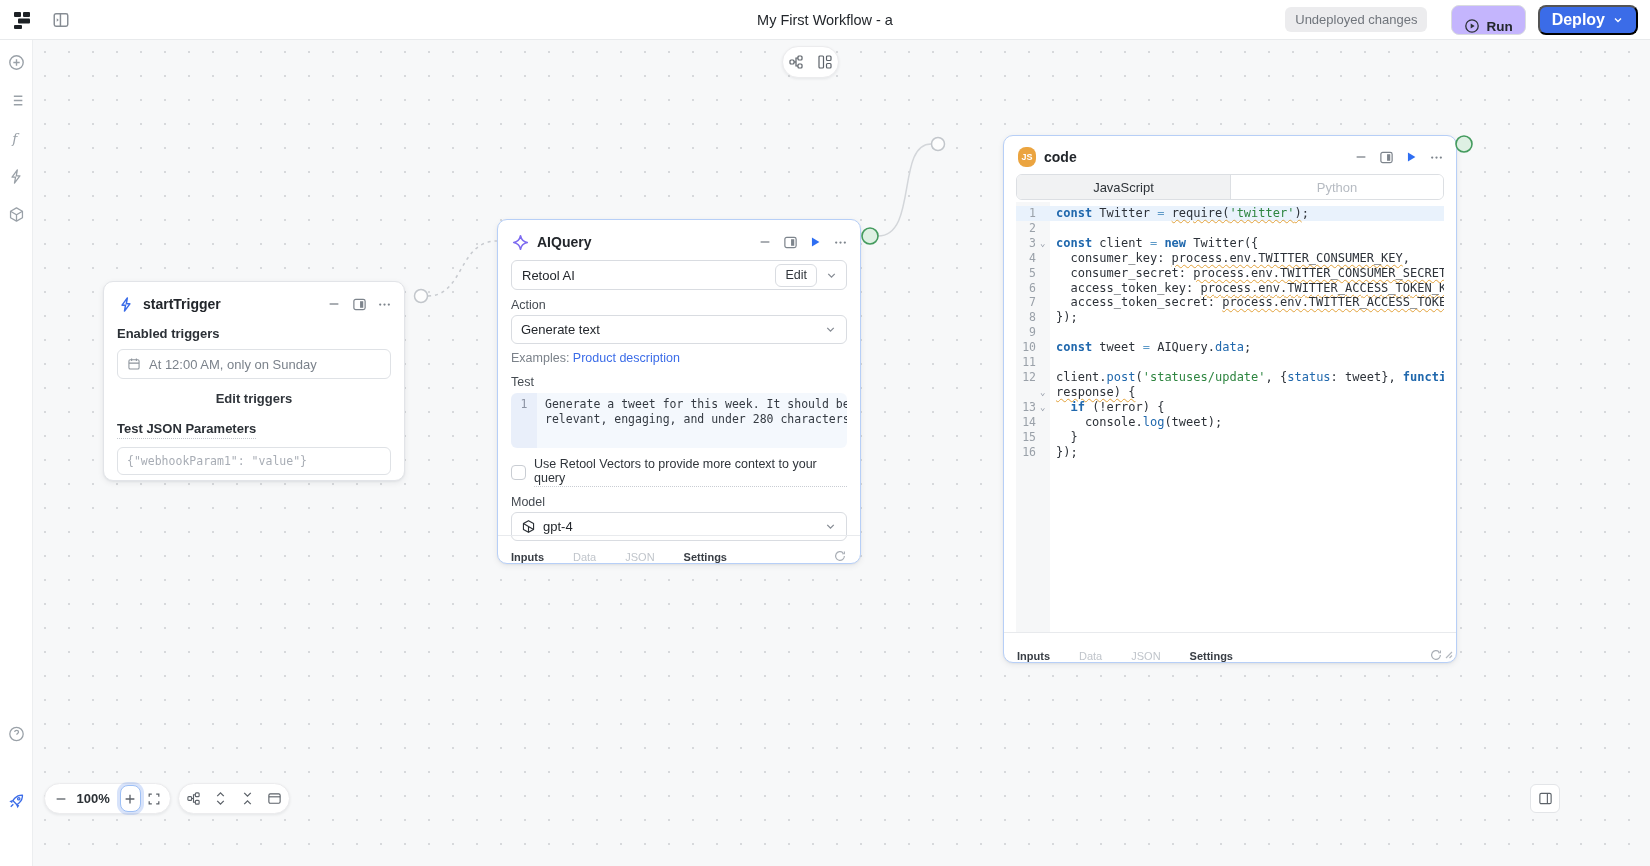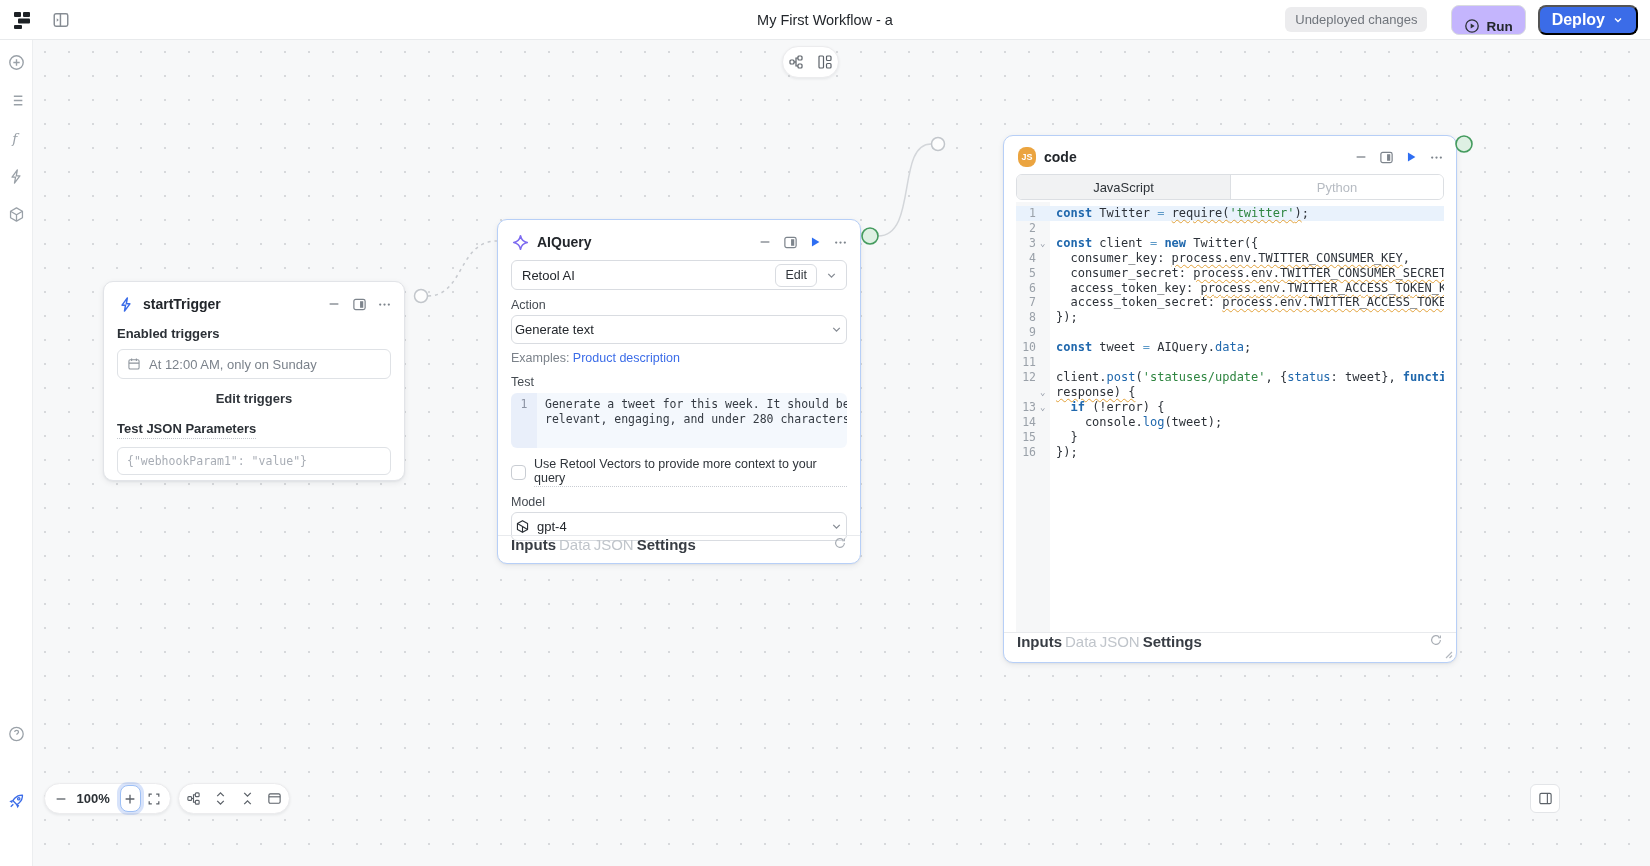--- a/index.html
+++ b/index.html
@@ -37,24 +37,24 @@
   .node { position:absolute; background:#fff; border:1px solid #e2e4e8; border-radius:10px;
     box-shadow:0 1px 2px rgba(16,24,40,.05), 0 2px 6px rgba(16,24,40,.07); z-index:3; }
   .node.selected { border:1.5px solid #b7cff7; }
   .node-head { display:flex; align-items:center; gap:8px; padding:12px 12px 0 14px; height:32px; }
   .node-title { font-size:14px; font-weight:600; color:#22262b; }
   .head-actions { margin-left:auto; display:flex; align-items:center; gap:9px; color:#7d848c; }
   .h-icon { width:16px; height:16px; display:flex; align-items:center; justify-content:center; }
   .node-body { padding:0 13px; }
   .field-label { font-size:12.5px; color:#454b52; margin-top:8px; }
   .sel { display:flex; align-items:center; height:29px; border:1px solid #d9dce1; border-radius:6px;
-    padding:0 3px; font-size:13px; color:#23272c; background:#fff; margin-top:3px; }
+    padding:0 9px; font-size:13px; color:#23272c; background:#fff; margin-top:3px; }
   .sel .chev { margin-left:auto; color:#868c94; }
   .footer-tabs { position:absolute; left:0; right:0; bottom:0; height:28px; border-top:1px solid #e8eaed;
-    display:flex; align-items:flex-start; gap:3px; padding:0 13px; font-size:15px; }
+    display:flex; align-items:flex-end; gap:29px; padding:0 13px; font-size:11px; }
   .ftab { color:#383d44; font-weight:600; }
   .ftab.muted { color:#c0c5cb; font-weight:400; }
   .f-right { margin-left:auto; color:#a9aeb5; display:flex; align-items:center; }
 
   
   .section-label { font-size:13px; font-weight:600; color:#2b3036; }
   .dotted-u { border-bottom:1px dotted #c3c7cd; padding-bottom:2px; display:inline-block; }
   .trigger-box { margin-top:8px; height:30px; border:1px solid #dfe2e6; border-radius:6px;
     display:flex; align-items:center; gap:8px; padding:0 9px; color:#7b828b; font-size:13px; background:#fff; }
   .edit-triggers { margin-top:12px; text-align:center; font-size:13px; font-weight:600; color:#30353b; }

